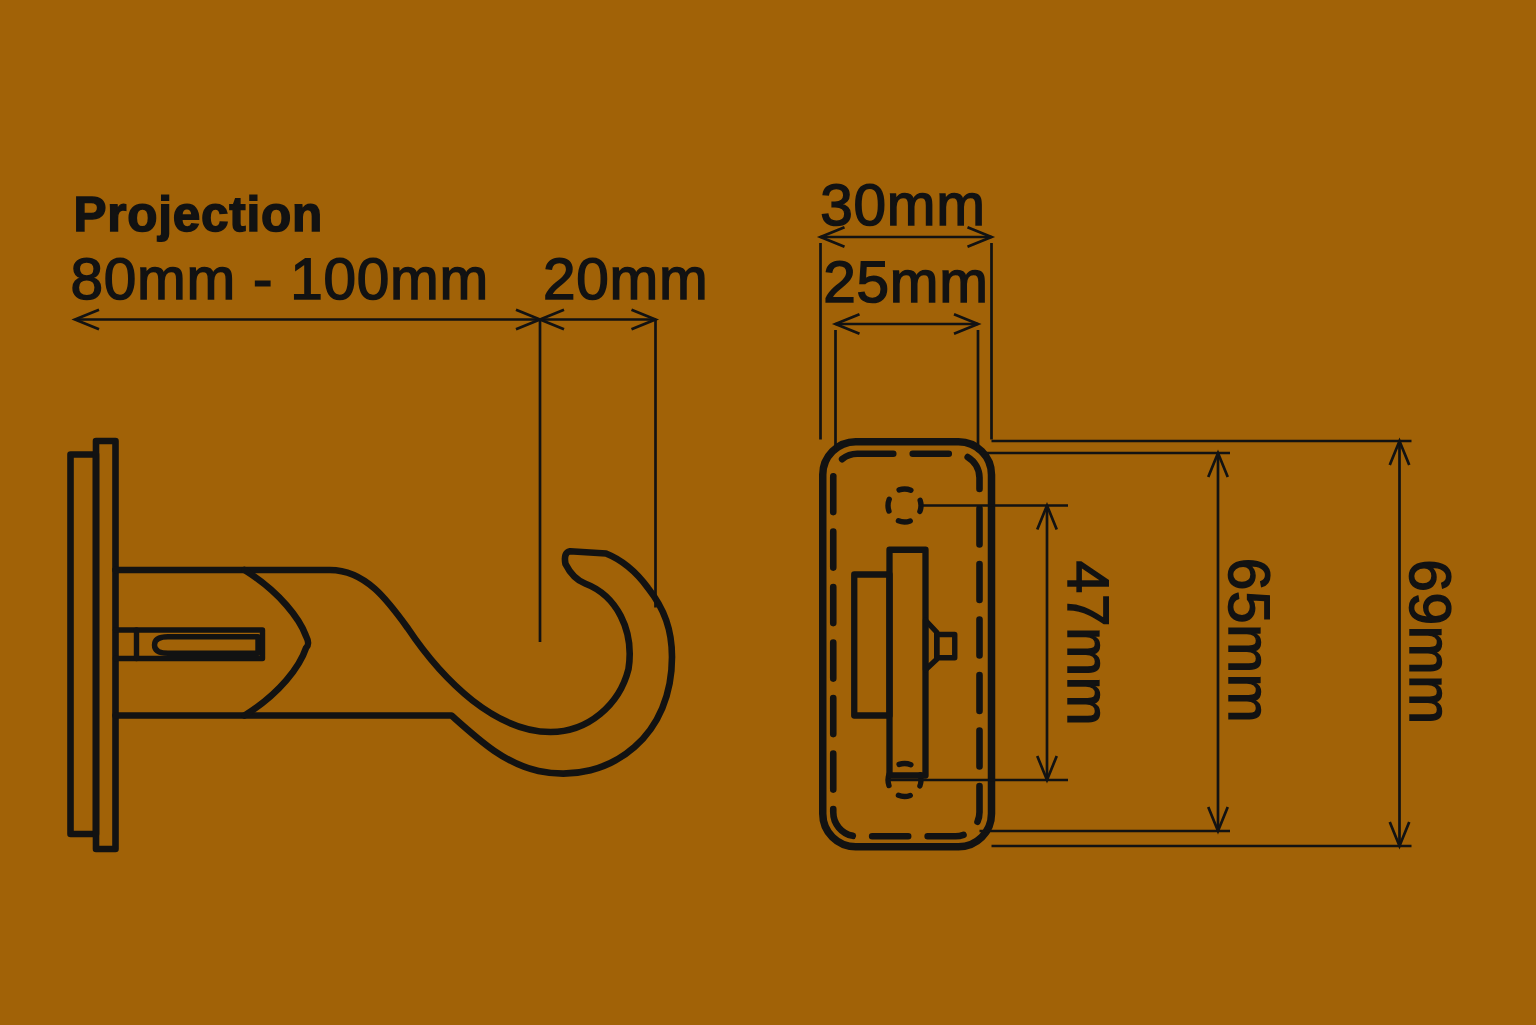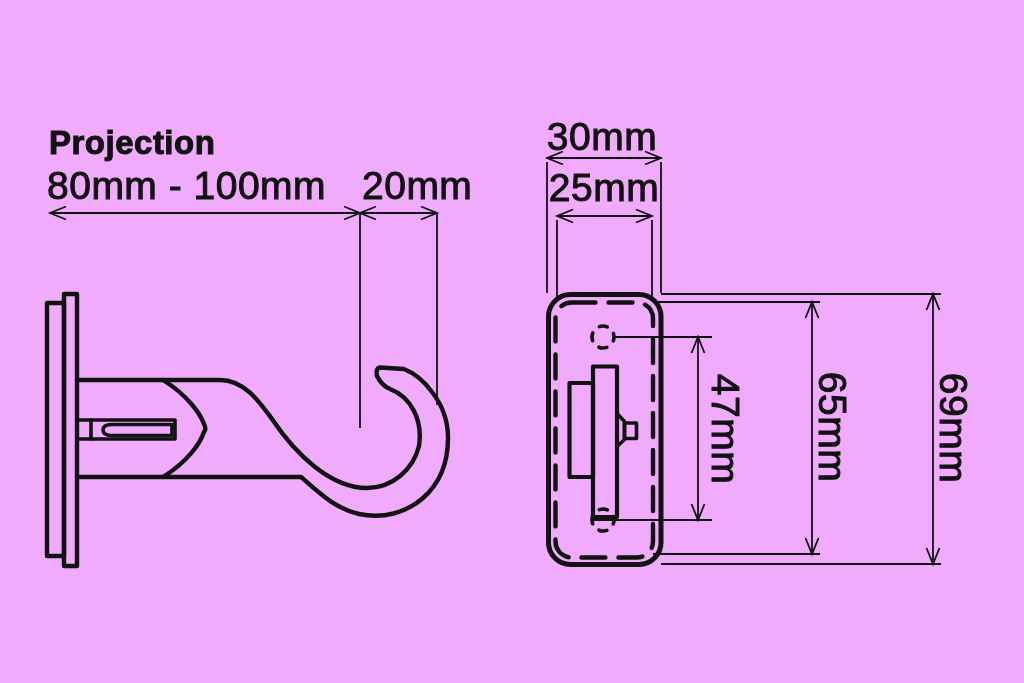--- a/index.html
+++ b/index.html
@@ -4,21 +4,21 @@
 <style>
   html, body {
     margin: 0;
     padding: 0;
     background: #ffffff;
   }
   .stage {
     position: relative;
     width: 1024px;
     height: 683px;
-    background: #f0abfc;
+    background: #a16207;
     overflow: hidden;
     font-family: "Liberation Sans", sans-serif;
   }
   svg text {
     font-family: "Liberation Sans", sans-serif;
     fill: #121212;
   }
   .dim-label { font-size: 39px; letter-spacing: 0.5px; }
   .title-label { font-size: 33px; font-weight: bold; letter-spacing: 0.5px; }
   .obj { fill: none; stroke-width: 4.4; stroke-linecap: round; stroke-linejoin: round; }

